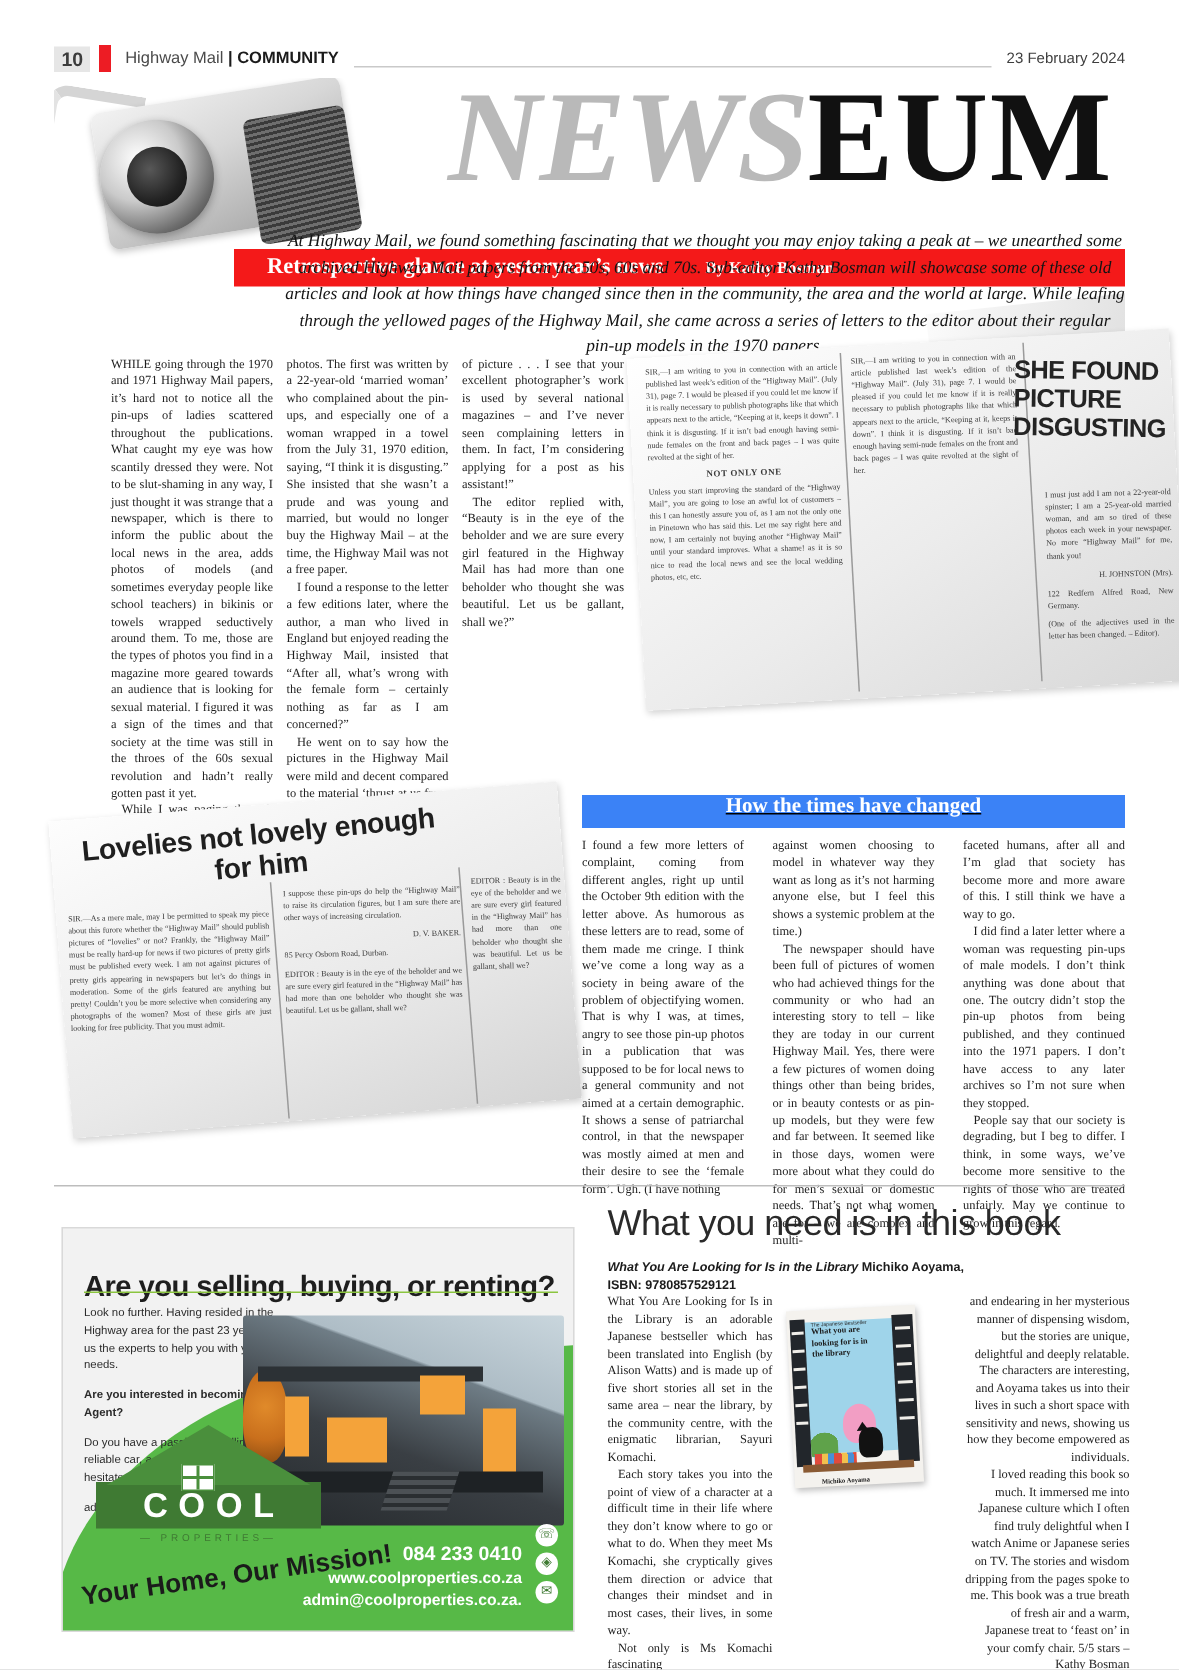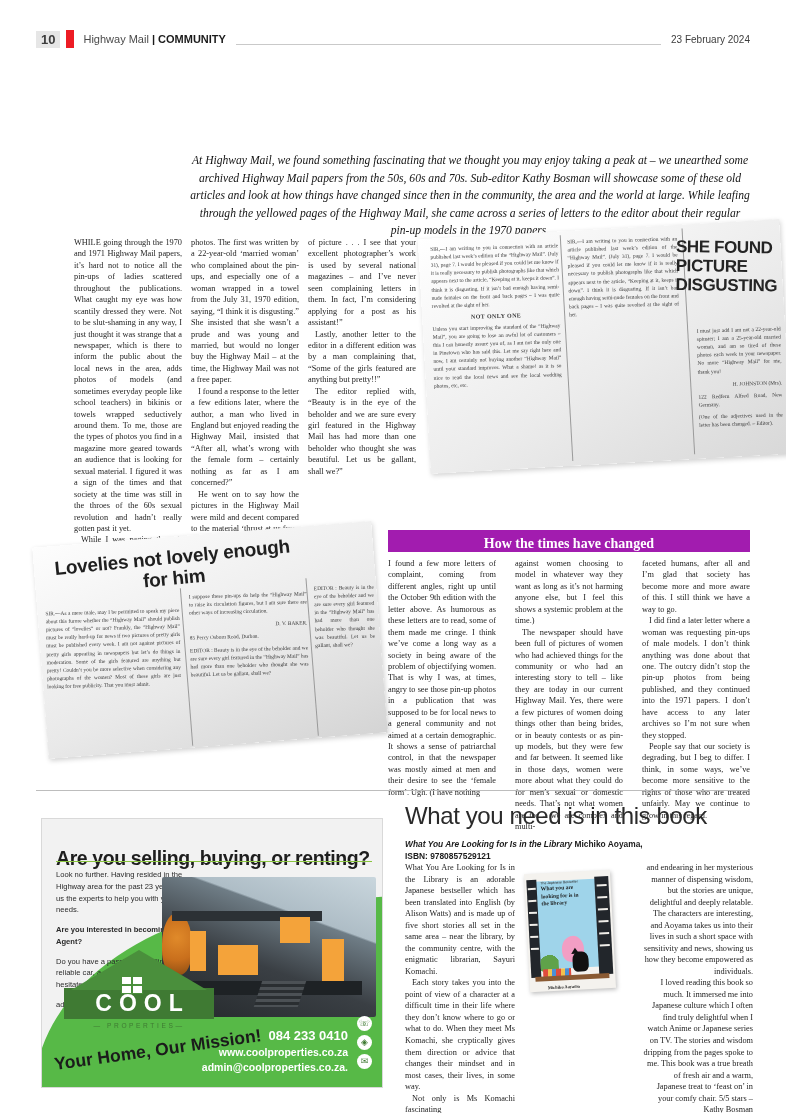--- a/index.html
+++ b/index.html
@@ -246,24 +246,25 @@
     position: absolute;
     background: #9a9a9a;
     width: 1px;
   }
 
   
   .sec2bar {
     position: absolute;
     left: 388px; top: 530px;
     width: 362px; height: 22px;
-    background: #a21caf;
+    background: #3b82f6;
     display: flex;
-    align-items: flex-end;
+    align-items: flex-start;
     justify-content: center;
+    text-decoration: underline;
   }
   .sec2bar span {
     font-family: "Liberation Serif", serif;
     font-weight: bold;
     font-size: 14px;
     color: #ffffff;
   }
 
   .clip2 {
     position: absolute;
@@ -619,40 +620,60 @@
     <div class="page-num">10</div>
     <div class="red-tick"></div>
     <div class="masthead-label">
       <span>Highway Mail</span>
       <b> | <span>COMMUNITY</span></b>
     </div>
     <div class="topbar-rule"></div>
     <div class="topbar-date">23 February 2024</div>
   </div>
 
+  <div class="hero">
+    <div class="camera">
+      <div class="cam-strap"></div>
+      <div class="cam-body">
+        <div class="cam-grip"></div>
+      </div>
+      <div class="cam-lens-out">
+        <div class="cam-lens-in"></div>
+      </div>
+    </div>
+    <div class="paper-scrap"></div>
+
+    <div class="newseum">
+      <span class="news-word">NEWS</span><span class="eum-word">EUM</span>
+    </div>
+
+    <div class="redbar">
+      <span class="redbar-title">Retrospective glance at yesteryear’s news</span>
+      <span class="redbar-byline">By Kathy Bosman</span>
+    </div>
+  </div>
 
   <div class="standfirst">At Highway Mail, we found something fascinating that we thought you may enjoy taking a peak at – we unearthed some archived Highway Mail papers from the 50s, 60s and 70s. Sub-editor Kathy Bosman will showcase some of these old articles and look at how things have changed since then in the community, the area and the world at large. While leafing through the yellowed pages of the Highway Mail, she came across a series of letters to the editor about their regular pin-up models in the 1970 papers.</div>
 
   <div class="article">
 
     <div class="col c1">
       <p class="first">WHILE going through the 1970 and 1971 Highway Mail papers, it’s hard not to notice all the pin-ups of ladies scattered throughout the publications. What caught my eye was how scantily dressed they were. Not to be slut-shaming in any way, I just thought it was strange that a newspaper, which is there to inform the public about the local news in the area, adds photos of models (and sometimes everyday people like school teachers) in bikinis or towels wrapped seductively around them. To me, those are the types of photos you find in a magazine more geared towards an audience that is looking for sexual material. I figured it was a sign of the times and that society at the time was still in the throes of the 60s sexual revolution and hadn’t really gotten past it yet.</p>
       <p>While I was paging through the 1970s papers, I came across a series of letters to the editor that made me giggle as they were in comment on the pin-up</p>
     </div>
 
     <div class="col c2">
       <p class="first">photos. The first was written by a 22-year-old ‘married woman’ who complained about the pin-ups, and especially one of a woman wrapped in a towel from the July 31, 1970 edition, saying, “I think it is disgusting.” She insisted that she wasn’t a prude and was young and married, but would no longer buy the Highway Mail – at the time, the Highway Mail was not a free paper.</p>
       <p>I found a response to the letter a few editions later, where the author, a man who lived in England but enjoyed reading the Highway Mail, insisted that “After all, what’s wrong with the female form – certainly nothing as far as I am concerned?”</p>
       <p>He went on to say how the pictures in the Highway Mail were mild and decent compared to the material ‘thrust at us from every direction both in England and the Continent’.</p>
       <p>Another letter in the same edition, from ‘Supporter’, said, “Men like to see this kind</p>
     </div>
 
     <div class="col c3">
       <p class="first">of picture . . . I see that your excellent photographer’s work is used by several national magazines – and I’ve never seen complaining letters in them. In fact, I’m considering applying for a post as his assistant!”</p>
-      <p>Lastly, another letter to the editor in a different edition was by a man complaining that, “Some of the girls featured are anything but pretty!!”</p>
       <p>The editor replied with, “Beauty is in the eye of the beholder and we are sure every girl featured in the Highway Mail has had more than one beholder who thought she was beautiful. Let us be gallant, shall we?”</p>
     </div>
 
     <div class="clip1">
       <div class="clip-divider" style="left:142px; top:4px; height:226px;"></div>
       <div class="clip-divider" style="left:264px; top:4px; height:226px;"></div>
 
       <div class="clipcol clip1-a">
         <div>SIR,—I am writing to you in connection with an article published last week’s edition of the “Highway Mail”. (July 31), page 7. I would be pleased if you could let me know if it is really necessary to publish photographs like that which appears next to the article, “Keeping at it, keeps it down”. I think it is disgusting. If it isn’t bad enough having semi-nude females on the front and back pages – I was quite revolted at the sight of her.</div>
         <div class="clip-sub">NOT ONLY ONE</div>

